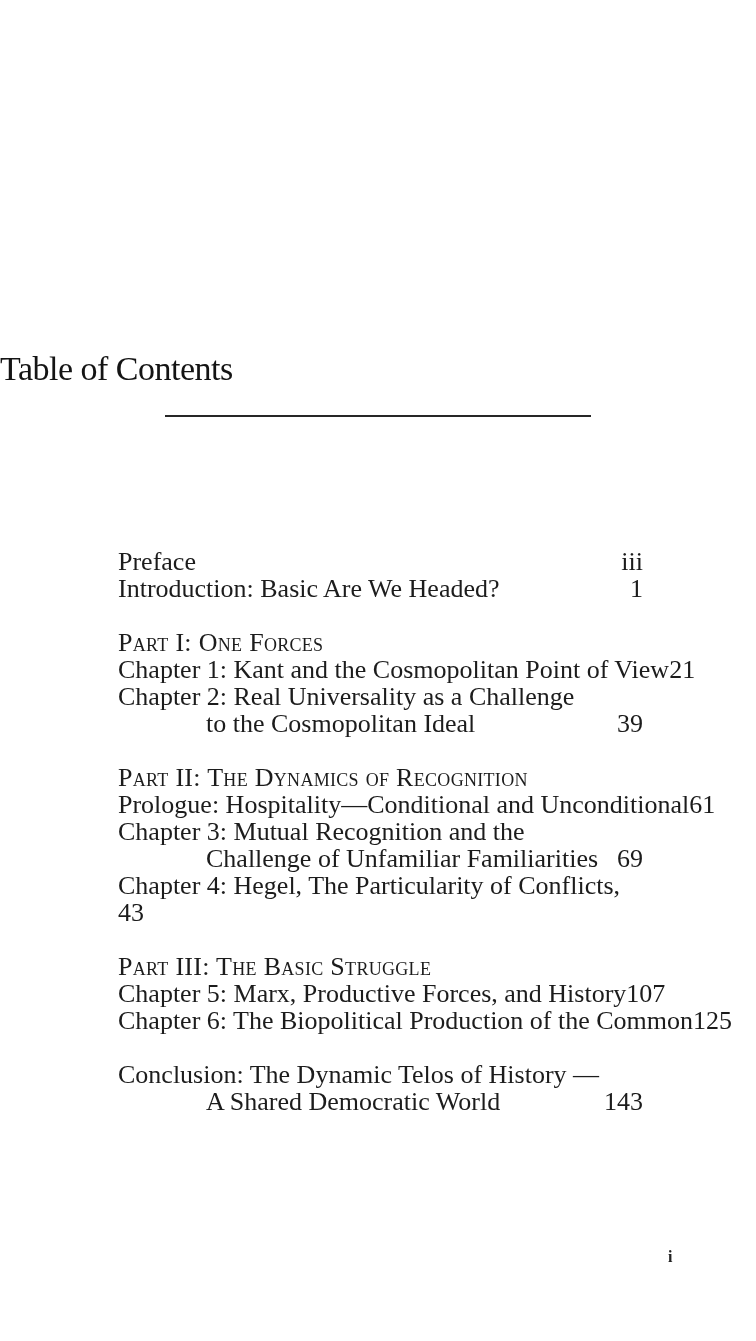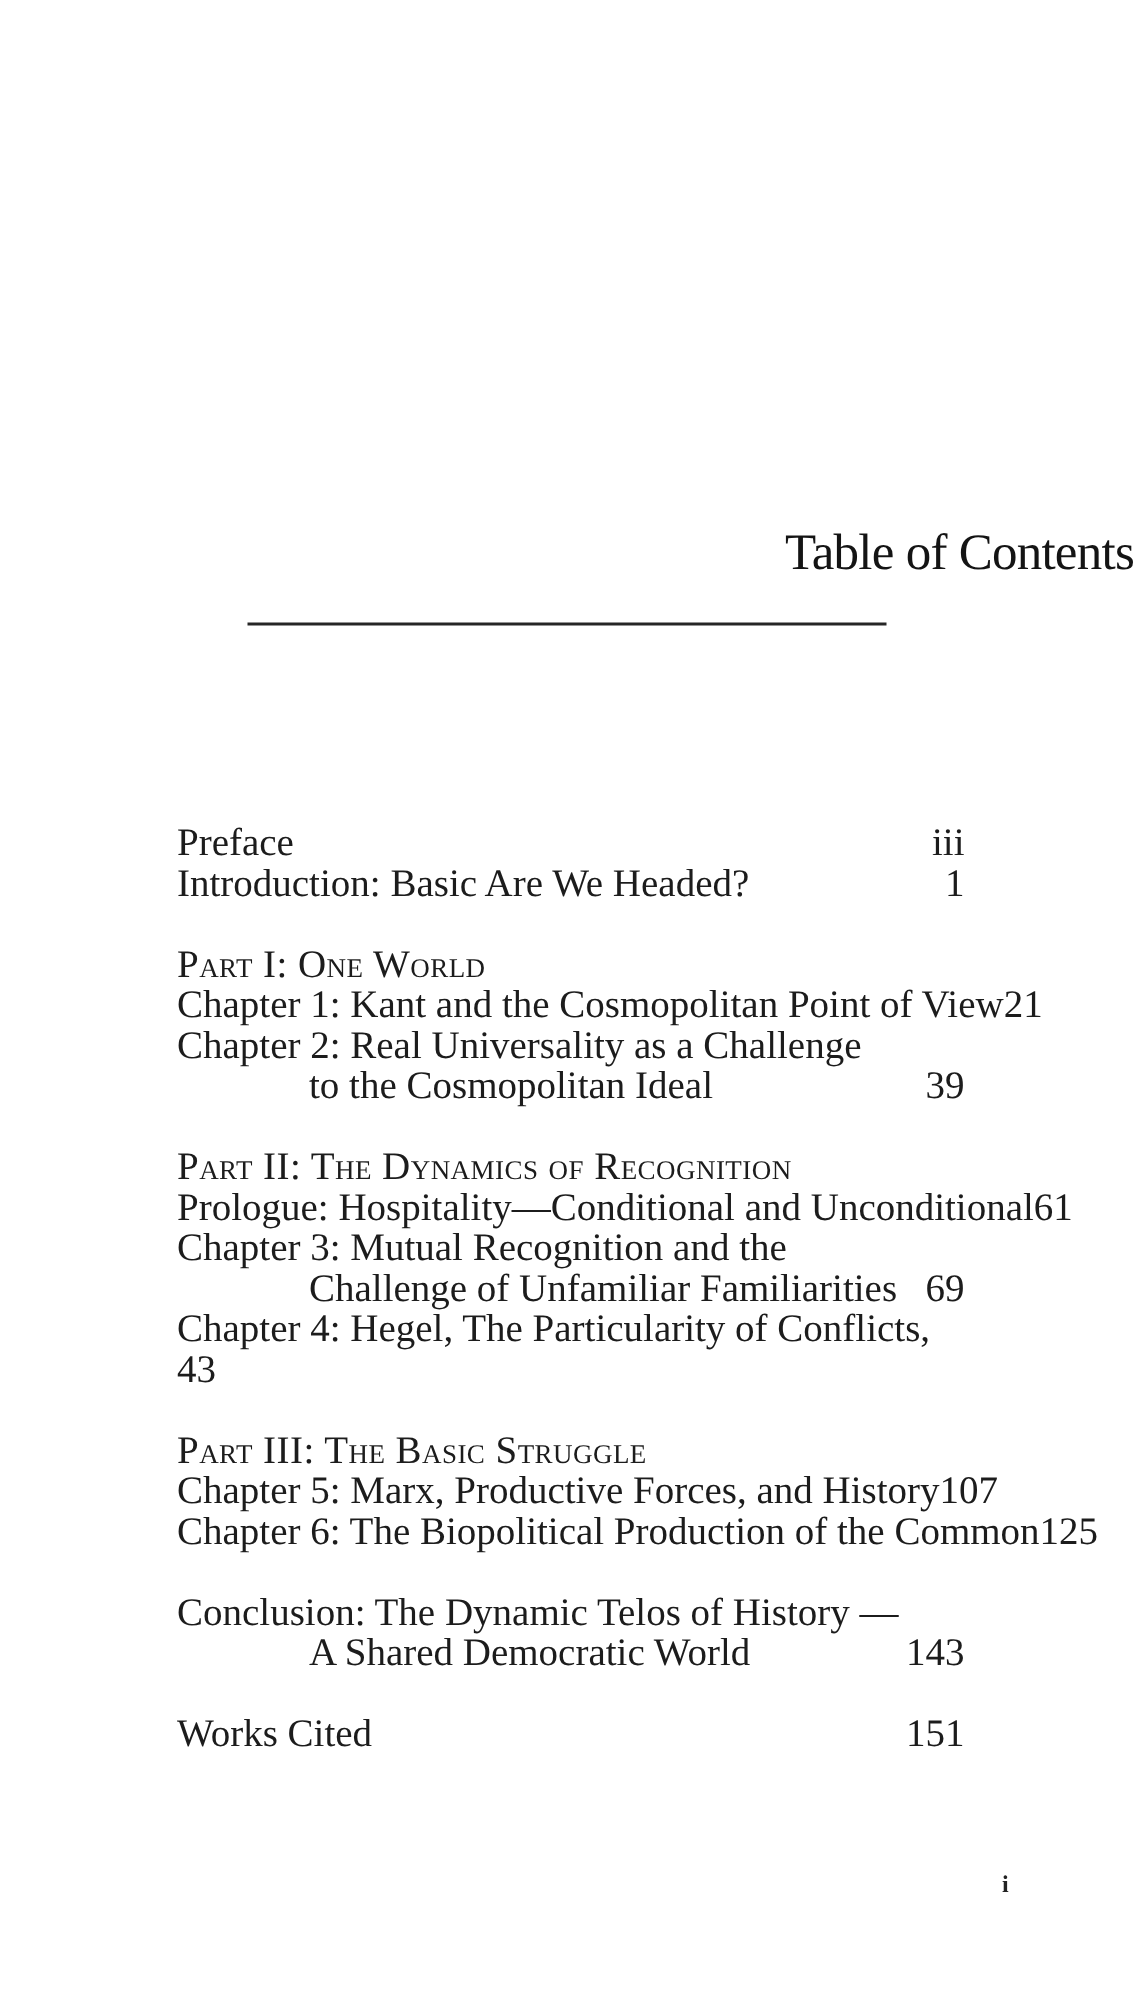--- a/index.html
+++ b/index.html
@@ -13,21 +13,21 @@
     background: #ffffff;
     font-family: "Liberation Serif", "DejaVu Serif", serif;
     color: #1c1c1c;
     overflow: hidden;
   }
   .page-title {
     position: absolute;
     top: 350px;
     left: 0;
     width: 100%;
-    text-align: right;
+    text-align: left;
     font-size: 34px;
     font-weight: 400;
     letter-spacing: -0.5px;
     color: #141414;
   }
   .title-rule {
     position: absolute;
     top: 415px;
     left: 165px;
     width: 426px;
@@ -84,21 +84,21 @@
 <div class="toc-list">
     <div class="toc-row">
       <span class="toc-label">Preface</span>
       <span class="toc-page">iii</span>
     </div>
     <div class="toc-row">
       <span class="toc-label">Introduction: Basic Are We Headed?</span>
       <span class="toc-page">1</span>
     </div>
     <div class="toc-row gap-before heading">
-      <span class="toc-label">Part I: One World</span>
+      <span class="toc-label">Part I: One Forces</span>
       <span class="toc-page"></span>
     </div>
     <div class="toc-row">
       <span class="toc-label">Chapter 1: Kant and the Cosmopolitan Point of View</span>
       <span class="toc-page">21</span>
     </div>
     <div class="toc-row">
       <span class="toc-label">Chapter 2: Real Universality as a Challenge</span>
       <span class="toc-page"></span>
     </div>
@@ -142,19 +142,15 @@
       <span class="toc-page">125</span>
     </div>
     <div class="toc-row gap-before">
       <span class="toc-label">Conclusion: The Dynamic Telos of History —</span>
       <span class="toc-page"></span>
     </div>
     <div class="toc-row continuation">
       <span class="toc-label">A Shared Democratic World</span>
       <span class="toc-page">143</span>
     </div>
-    <div class="toc-row gap-before">
-      <span class="toc-label">Works Cited</span>
-      <span class="toc-page">151</span>
-    </div>
   </div>
 
 <div class="footer-page-number">i</div>
 
 </body></html>

